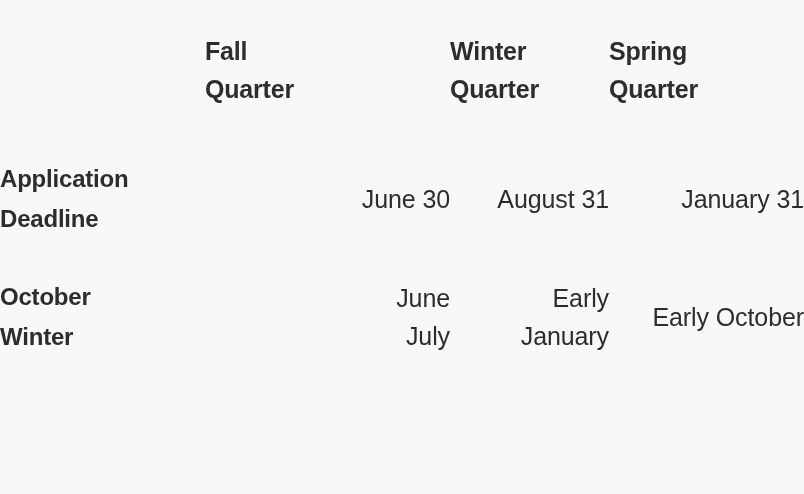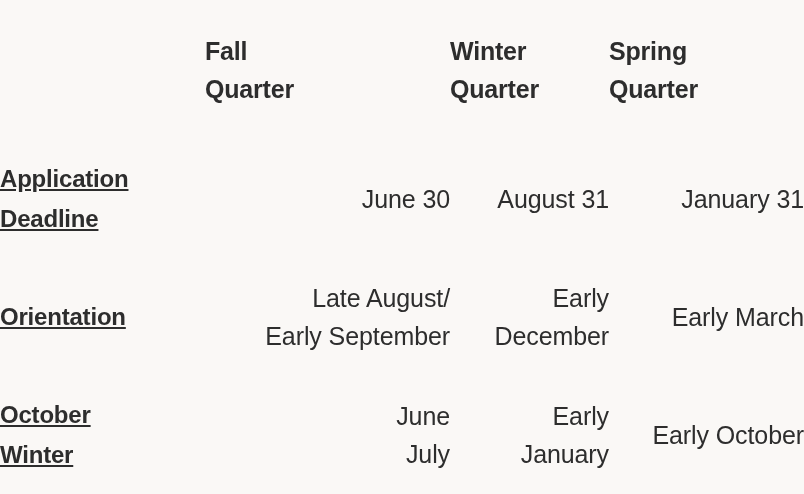--- a/index.html
+++ b/index.html
@@ -48,21 +48,20 @@
   }
   .row-label {
     font-size: 24px;
     font-weight: bold;
     line-height: 40px;
     letter-spacing: -0.2px;
     padding-right: 14px;
   }
   .row-label .lbl-word {
     display: block;
-    text-decoration: underline;
   }
   .data-cell {
     font-size: 25px;
     font-weight: normal;
     line-height: 38px;
     letter-spacing: -0.1px;
     padding-right: 12px;
   }
   .data-cell .cell-line {
     display: block;
@@ -110,36 +109,20 @@
       </td>
       <td class="data-cell">
         <span class="cell-line">August 31</span>
       </td>
       <td class="data-cell">
         <span class="cell-line">January 31</span>
       </td>
     </tr>
     <tr class="body-row">
       <th class="row-label pad-left">
-        <span class="lbl-word">Orientation</span>
-      </th>
-      <td class="data-cell">
-        <span class="cell-line">Late August/</span>
-        <span class="cell-line">Early September</span>
-      </td>
-      <td class="data-cell">
-        <span class="cell-line">Early</span>
-        <span class="cell-line">December</span>
-      </td>
-      <td class="data-cell">
-        <span class="cell-line">Early March</span>
-      </td>
-    </tr>
-    <tr class="body-row">
-      <th class="row-label pad-left">
         <span class="lbl-word">October</span>
         <span class="lbl-word">Winter</span>
       </th>
       <td class="data-cell">
         <span class="cell-line">June</span>
         <span class="cell-line">July</span>
       </td>
       <td class="data-cell">
         <span class="cell-line">Early</span>
         <span class="cell-line">January</span>

